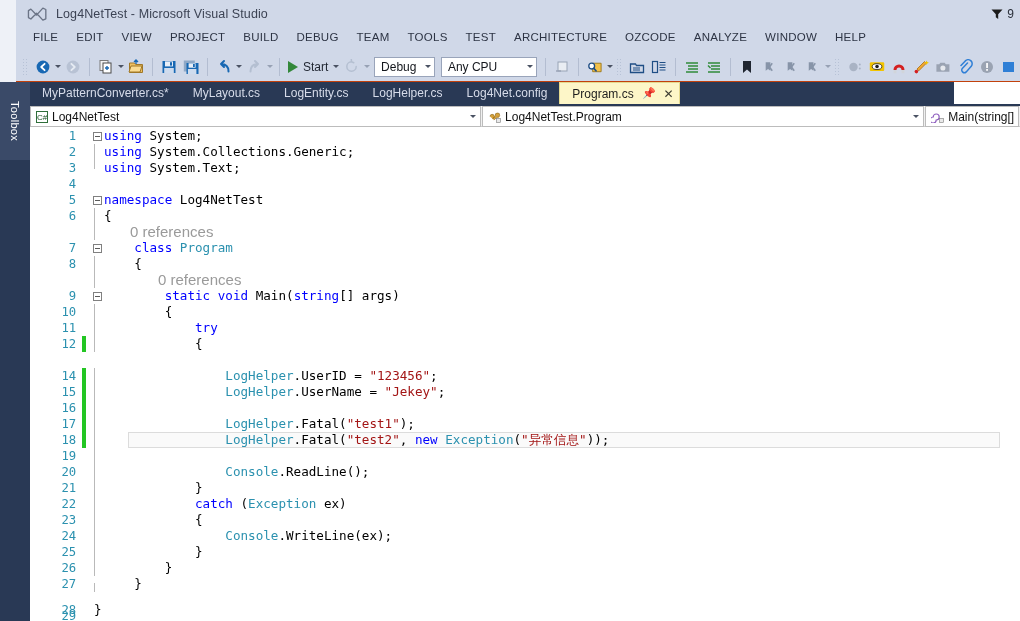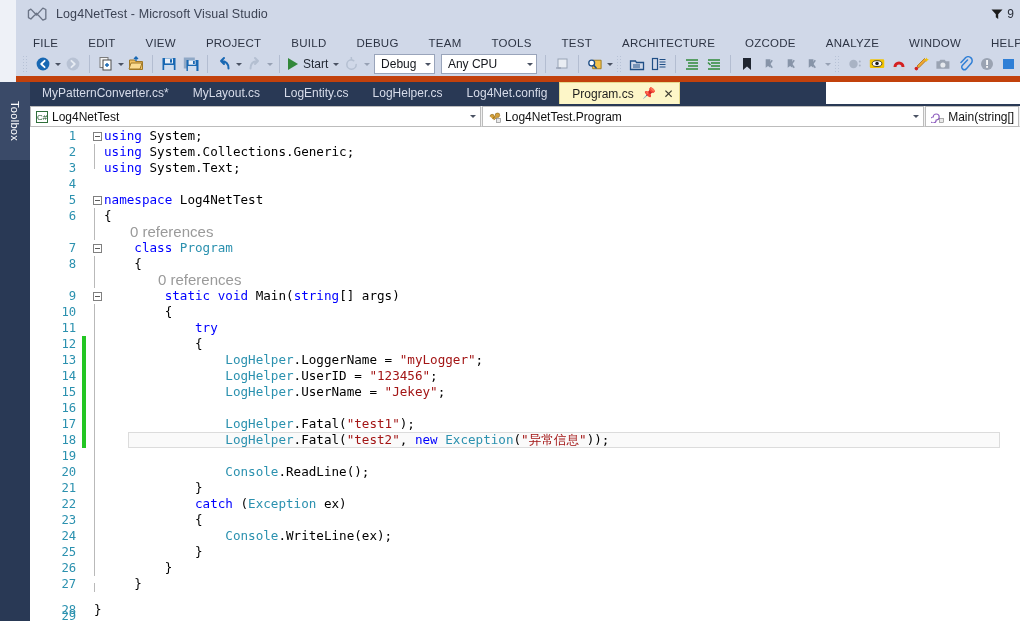--- a/index.html
+++ b/index.html
@@ -21,32 +21,32 @@
   .title-text{ font-size:12.5px; color:#3c4354; letter-spacing:.1px; }
   .titlebar-right{
     position:absolute; right:6px; top:0; height:28px;
     display:flex; align-items:center; gap:2px;
   }
   .notif-flag{ display:flex; align-items:center; }
   .notif-count{ font-size:12px; color:#2a2f3a; margin-left:1px; }
 
   
   .menubar{
-    height:24px; background:#d0d8e8; display:flex; align-items:flex-end;
-    padding-left:8px; gap:12px;
+    height:24px; background:#d0d8e8; display:flex; align-items:flex-start;
+    padding-left:8px; gap:0px;
   }
   .menu-item{
     font-size:11.5px; color:#2d3444; padding:3px 9px; letter-spacing:.25px;
     cursor:default; white-space:nowrap;
   }
 
   
   .toolbar{
     height:30px; background:#d0d8e8; display:flex; align-items:center;
-    padding-left:4px; border-bottom:6px solid #c2410c;
+    padding-left:4px; border-bottom:1px solid #c2410c;
   }
   .grip{
     width:8px; height:18px; margin:0 3px 0 2px;
     background-image:radial-gradient(#b4bfd4 35%, transparent 36%);
     background-size:3px 3px; opacity:.9;
   }
   .tb-sep{ width:1px; height:18px; background:#b3bdd1; margin:0 5px; }
   .tb-btn{
     height:22px; min-width:22px; display:flex; align-items:center; justify-content:center;
     padding:0 2px; border:1px solid transparent; border-radius:2px;
@@ -78,21 +78,21 @@
   }
   .toolbox-label{
     font-size:11px; color:#ffffff;
     writing-mode:vertical-rl; text-orientation:mixed; letter-spacing:.3px;
   }
 
   .doc-area{ position:absolute; left:30px; top:0; width:990px; height:539px; background:#fff; }
 
   
   .tabstrip{
-    position:absolute; left:0; top:0; width:796px; height:22px;
+    position:absolute; left:0; top:0; width:924px; height:22px;
     background:#293955; display:flex; align-items:stretch;
   }
   .doc-tab{
     display:flex; align-items:center; padding:0 12px;
     font-size:12px; color:#d7dcea; white-space:nowrap; cursor:default;
   }
   .doc-tab.active{
     background:#fdf6c8; color:#1e1e1e; padding-right:6px;
     border-top:1px solid #e4d98f; border-left:1px solid #e4d98f; border-right:1px solid #e4d98f;
   }
@@ -585,26 +585,20 @@
           <span class="code">            <span class="k">try</span></span>
         </div>
 
         <div class="code-row" style="top:208px;position:absolute;width:990px">
           <span class="ln">12</span>
           <span class="chgbar green"></span>
           <span class="vline"></span>
           <span class="code">            <span class="p">{</span></span>
         </div>
 
-        <div class="code-row" style="top:224px;position:absolute;width:990px">
-          <span class="ln">13</span>
-          <span class="chgbar green"></span>
-          <span class="vline"></span>
-          <span class="code">                <span class="t">LogHelper</span><span class="p">.LoggerName = </span><span class="s">"myLogger"</span><span class="p">;</span></span>
-        </div>
 
         <div class="code-row" style="top:240px;position:absolute;width:990px">
           <span class="ln">14</span>
           <span class="chgbar green"></span>
           <span class="vline"></span>
           <span class="code">                <span class="t">LogHelper</span><span class="p">.UserID = </span><span class="s">"123456"</span><span class="p">;</span></span>
         </div>
 
         <div class="code-row" style="top:256px;position:absolute;width:990px">
           <span class="ln">15</span>

